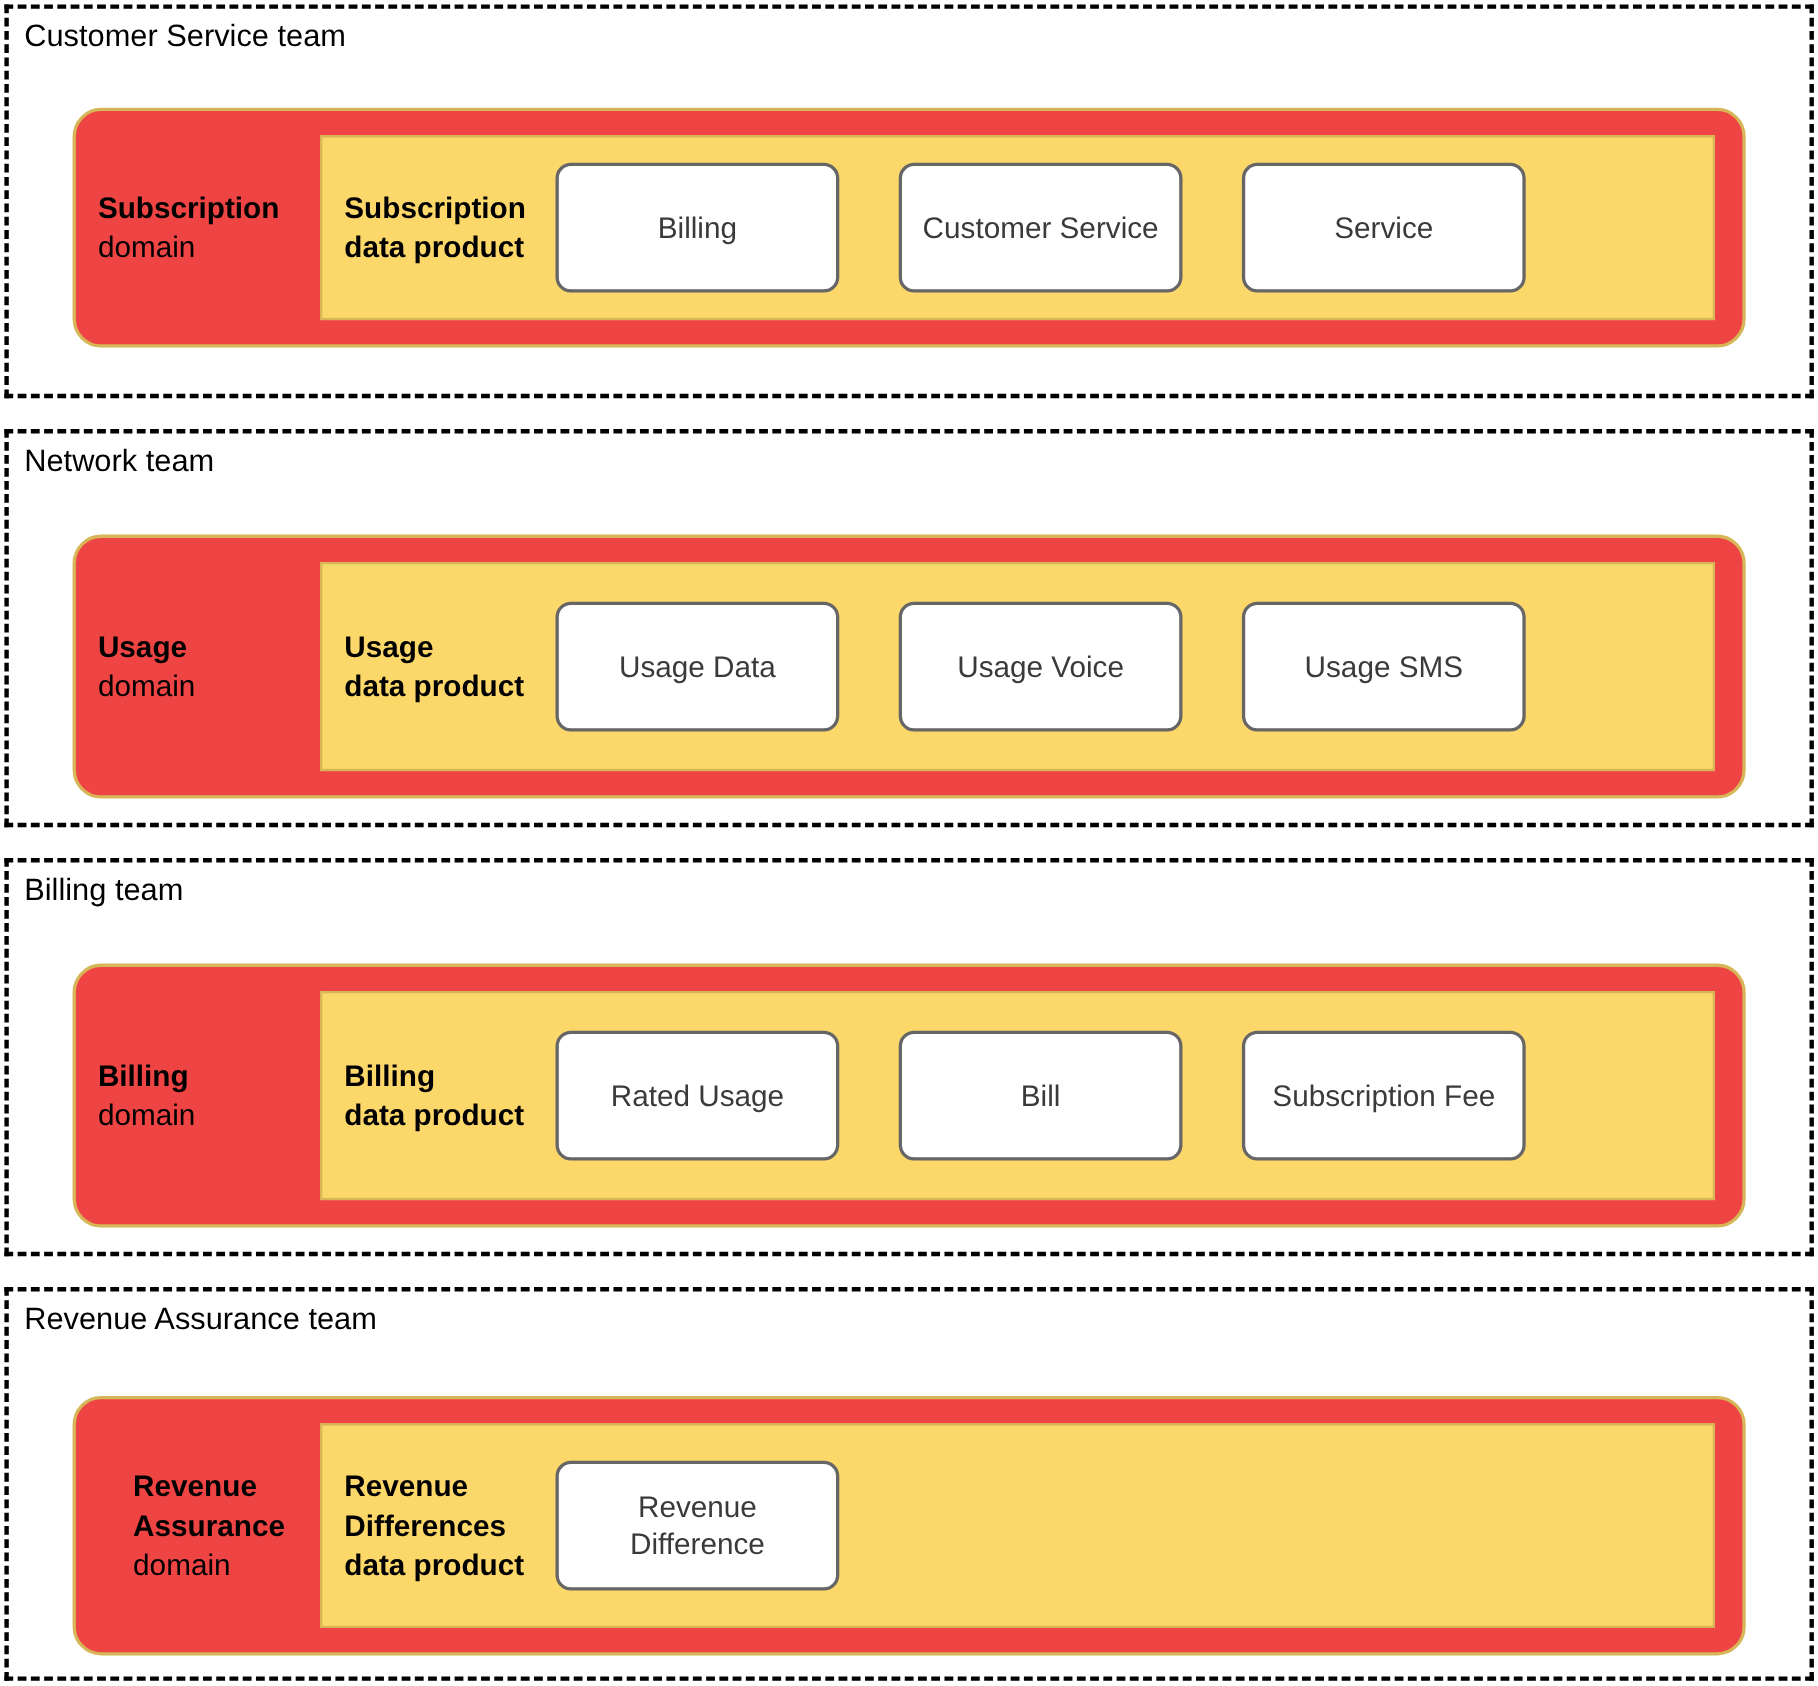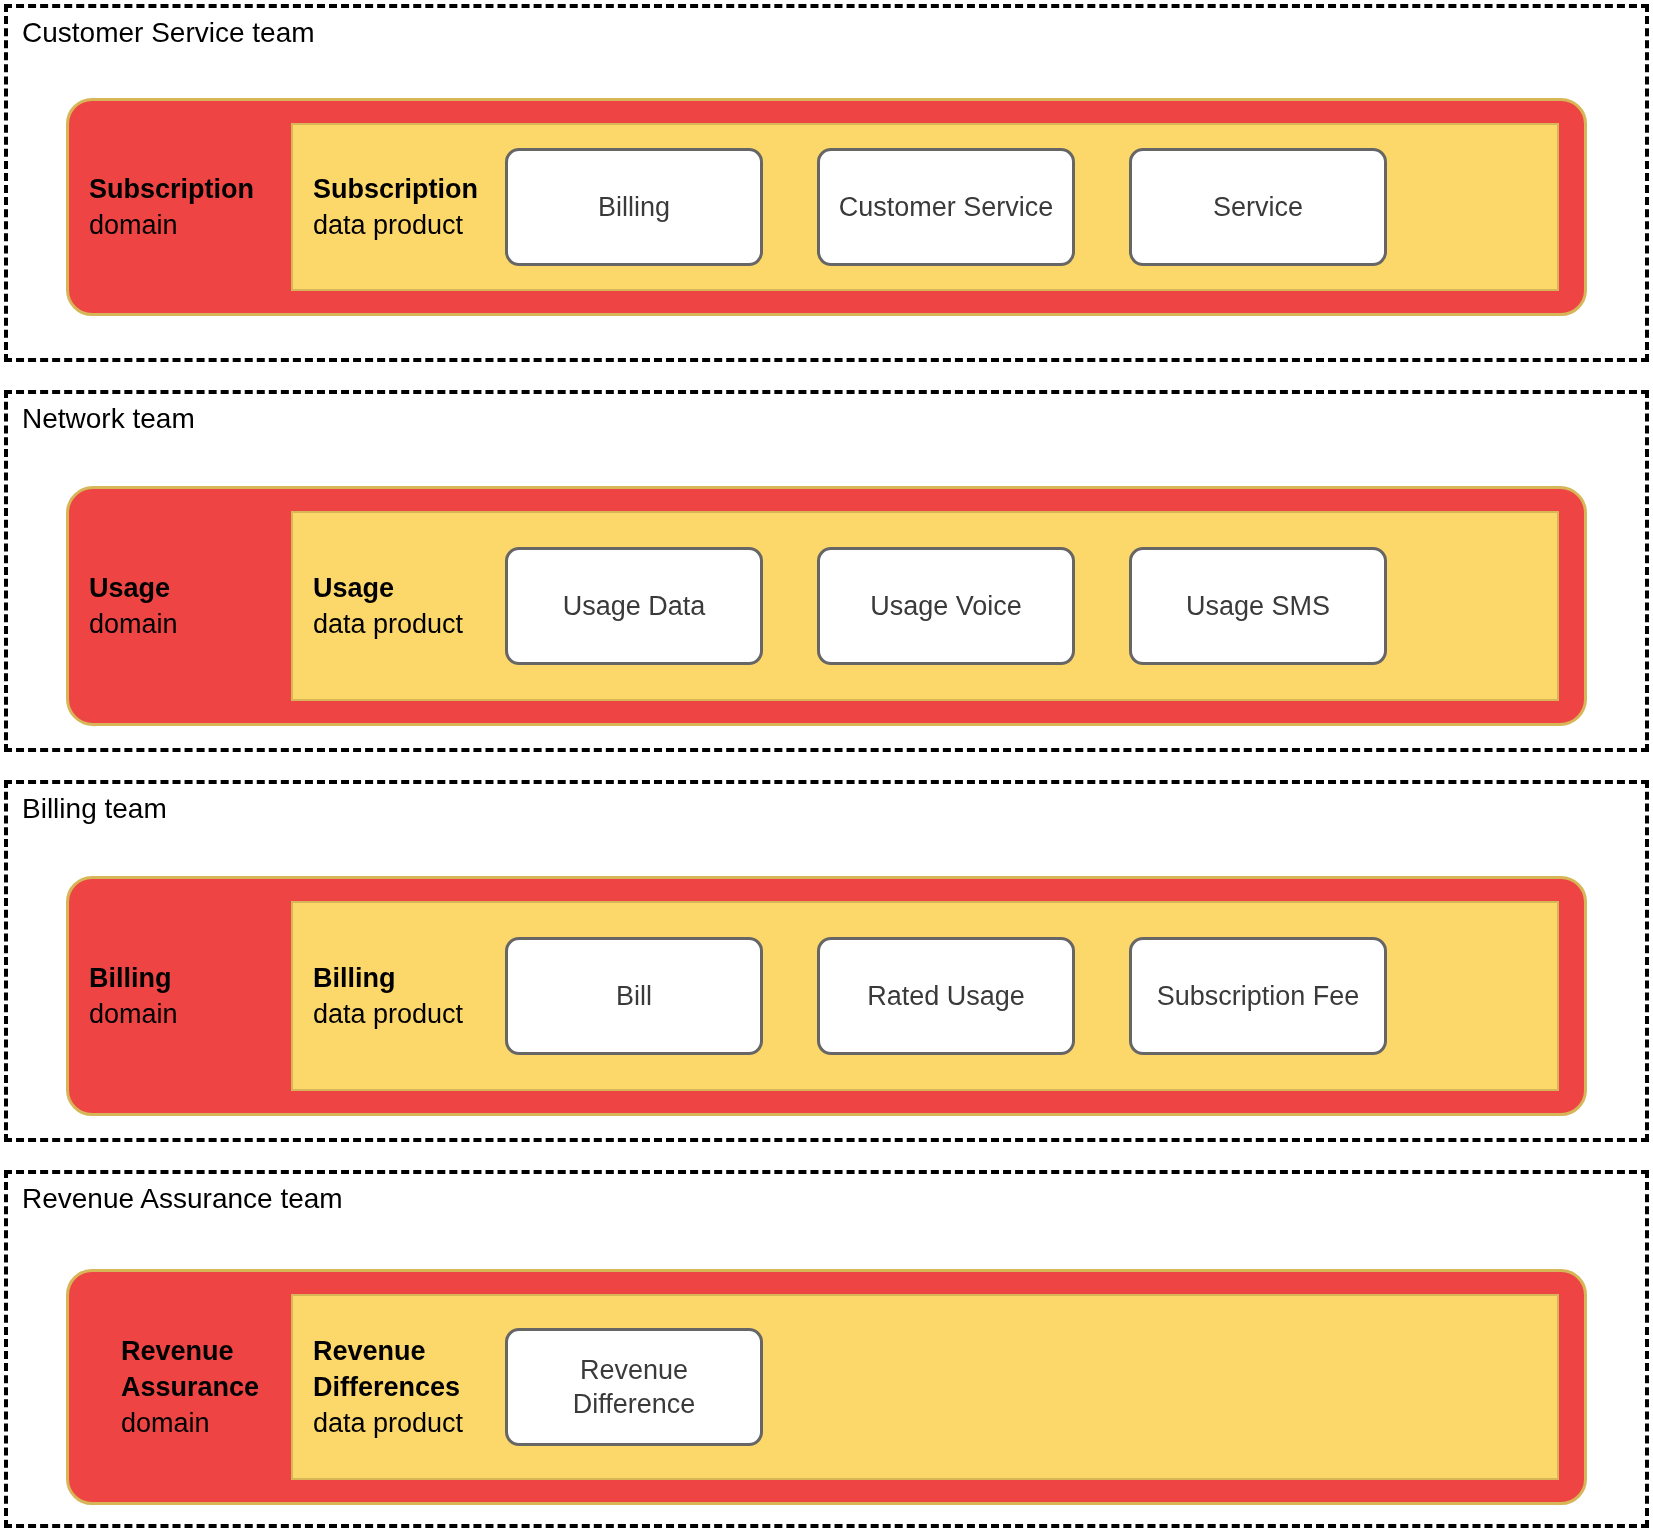--- a/index.html
+++ b/index.html
@@ -94,21 +94,21 @@
     box-sizing: border-box;
     font-size: 27px;
     line-height: 36px;
     color: #000000;
   }
   .dp-title .nm {
     font-weight: bold;
     display: block;
   }
   .dp-title .sub {
-    font-weight: 400;
+    font-weight: 700;
     display: block;
   }
 
   
   .entities {
     flex: 1 1 auto;
     display: flex;
     align-items: center;
     gap: 54px;
     height: 100%;
@@ -133,21 +133,21 @@
     padding: 0 8px;
   }
 
   
   #team-0 { top: 4px;    height: 358px; }
   #team-1 { top: 390px;  height: 362px; }
   #team-2 { top: 780px;  height: 362px; }
   #team-3 { top: 1170px; height: 358px; }
 
   #domain-0 { top: 90px;  height: 218px; }
-  #domain-1 { top: 92px;  height: 240px; border-radius: 27px; }
+  #domain-1 { top: 92px;  height: 240px; }
   #domain-2 { top: 92px;  height: 240px; }
   #domain-3 { top: 95px;  height: 236px; }
 
   #domain-3 .domain-title { width: 206px; margin-left: 32px; }
   #domain-3 .dp-title { width: 212px; }
 </style>
 </head>
 <body>
 
 <div id="diagram">
@@ -206,22 +206,22 @@
         <span class="nm">Billing</span>
         <span class="sub">domain</span>
       </div>
 
       <div class="data-product">
         <div class="dp-title">
           <span class="nm">Billing</span>
           <span class="sub">data product</span>
         </div>
         <div class="entities">
+          <div class="entity">Rated Usage</div>
           <div class="entity">Bill</div>
-          <div class="entity">Rated Usage</div>
           <div class="entity">Subscription Fee</div>
         </div>
       </div>
     </div>
   </div>
 
   <div class="team" id="team-3">
     <div class="team-label">Revenue Assurance team</div>
 
     <div class="domain" id="domain-3">

